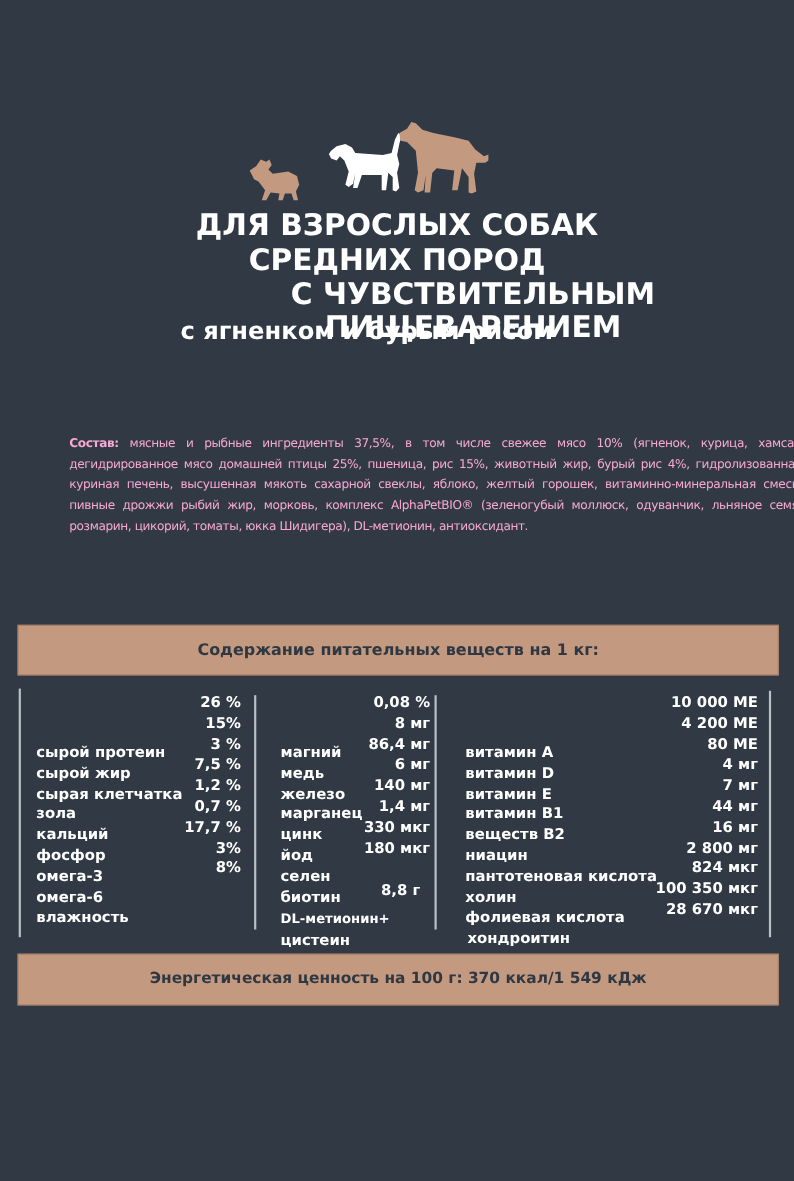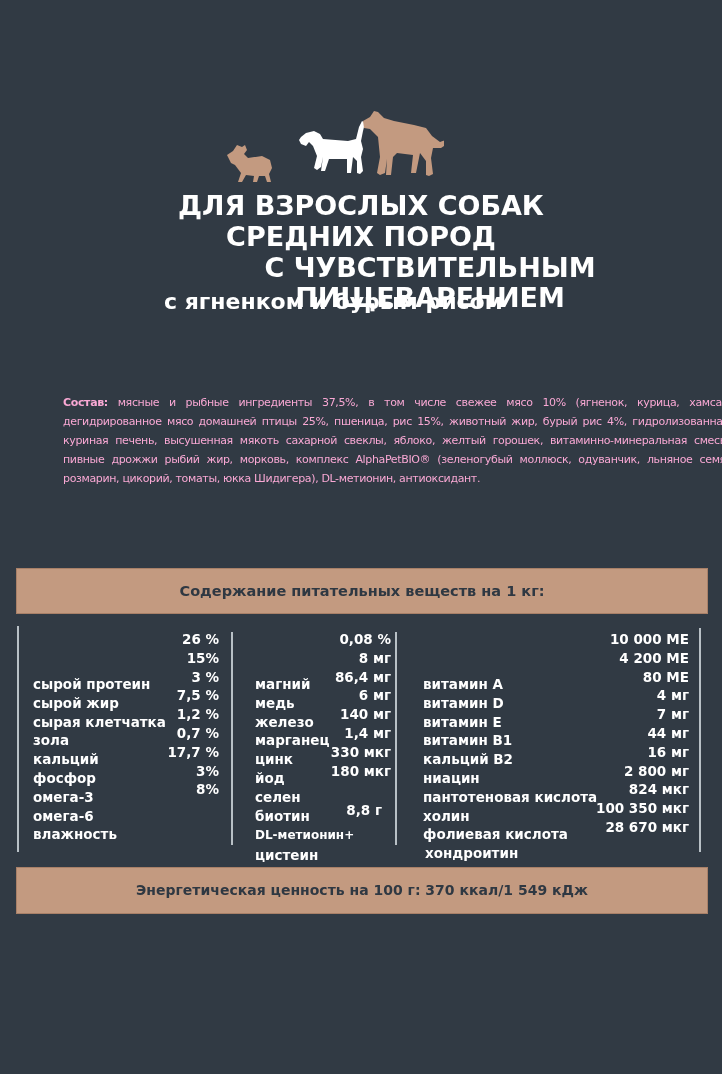--- a/index.html
+++ b/index.html
@@ -166,21 +166,21 @@
     </div>
   <div class="row">
       <span class="k">витамин Е</span>
       <span class="v">80 МЕ</span>
     </div>
   <div class="row">
       <span class="k">витамин В1</span>
       <span class="v">4 мг</span>
     </div>
   <div class="row">
-      <span class="k">кальций В2</span>
+      <span class="k">веществ В2</span>
       <span class="v">7 мг</span>
     </div>
   <div class="row">
       <span class="k">ниацин</span>
       <span class="v">44 мг</span>
     </div>
   <div class="row">
       <span class="k">пантотеновая кислота</span>
       <span class="v">16 мг</span>
     </div>

